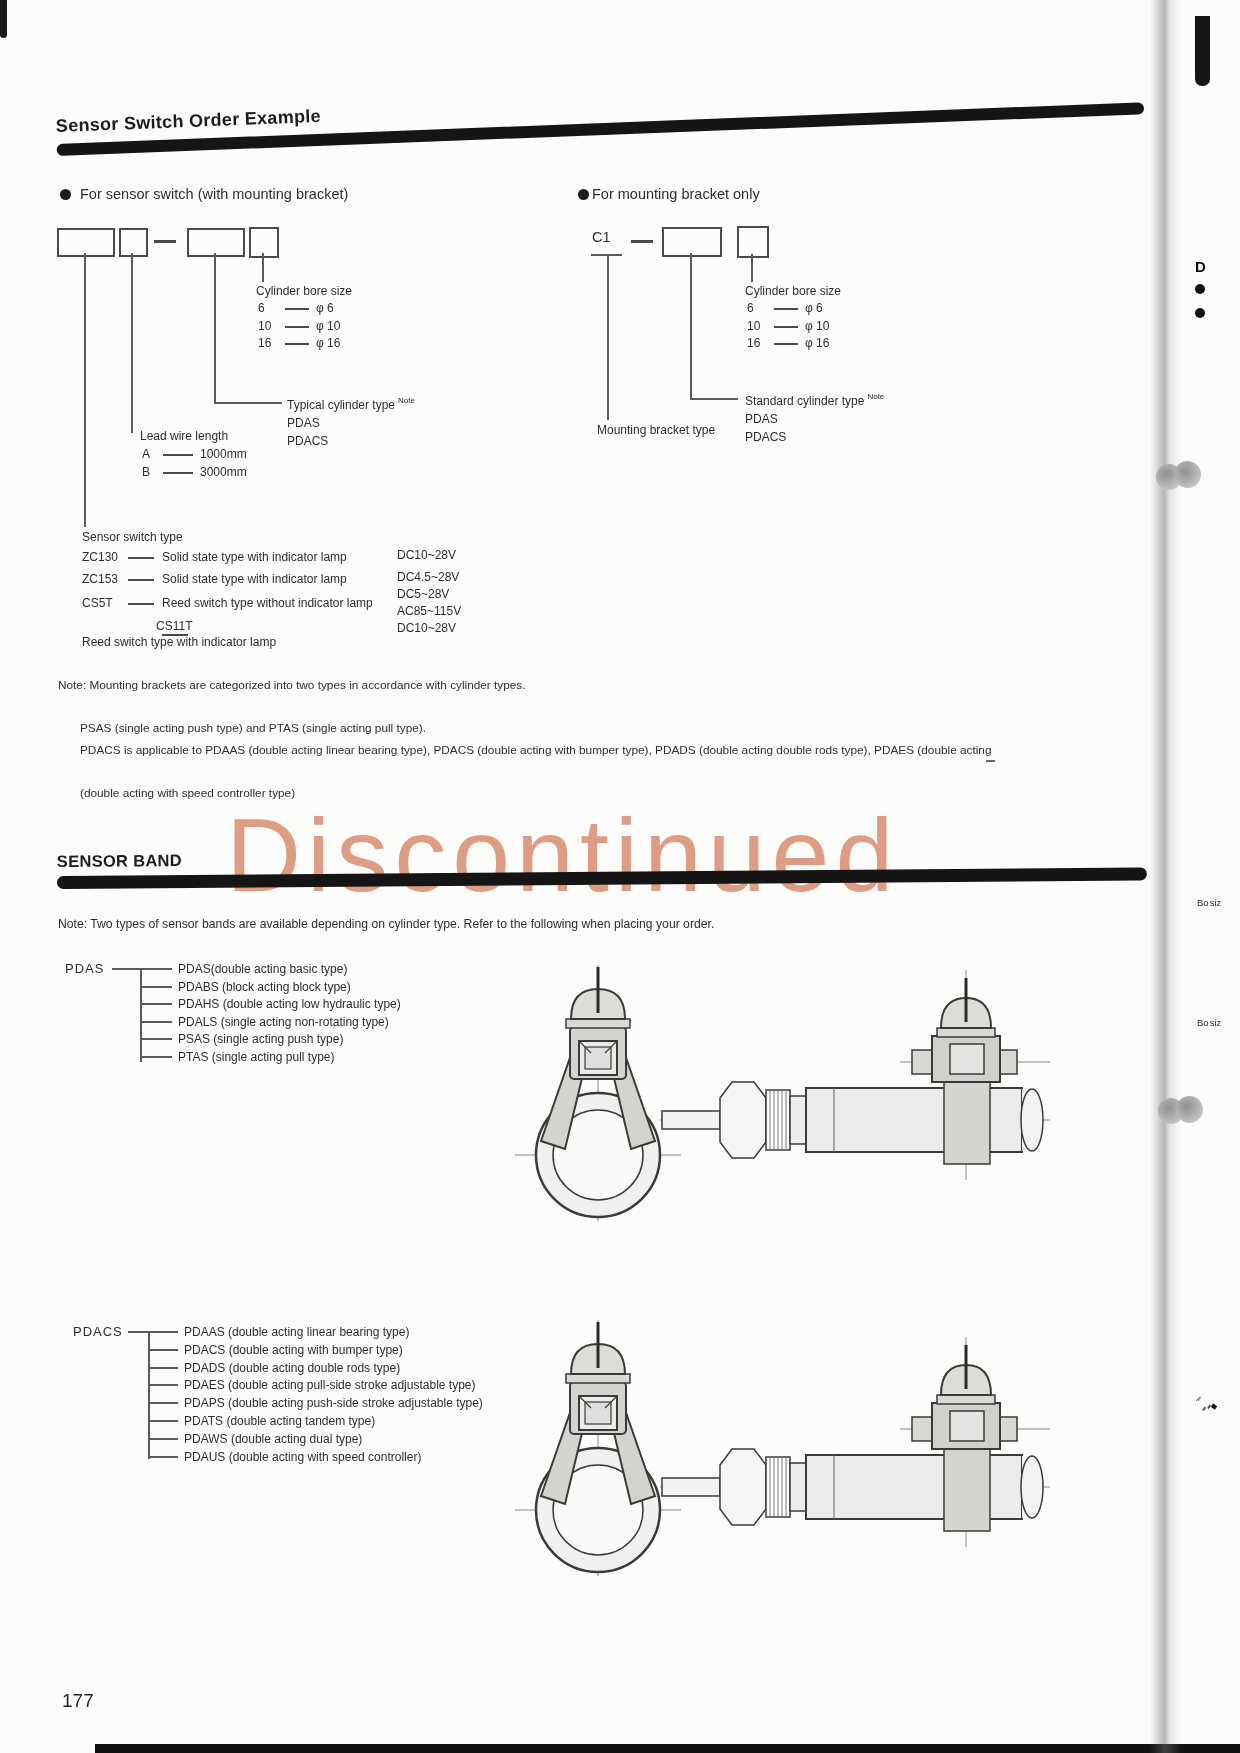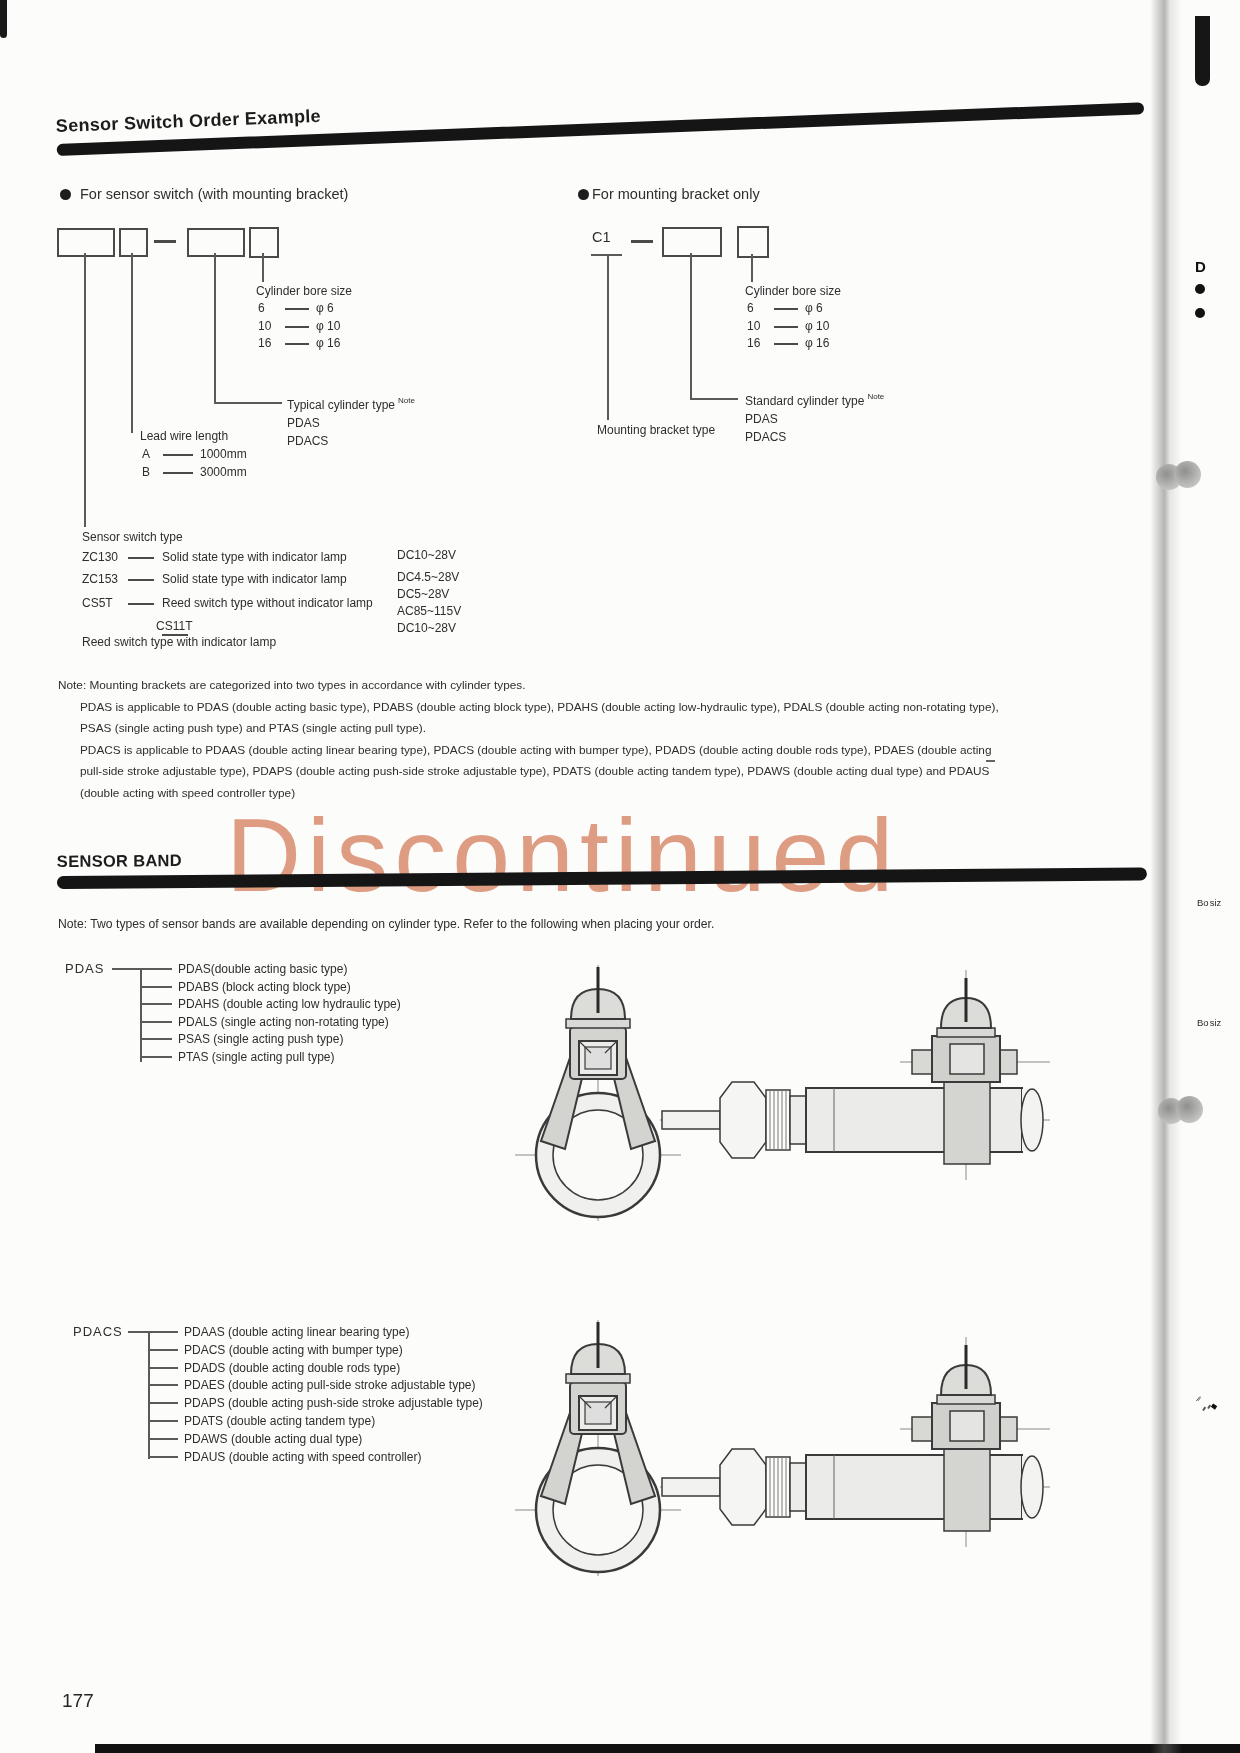--- a/index.html
+++ b/index.html
@@ -155,24 +155,22 @@
 
   <div class="abs lbl" style="left:745px;top:392px;">
     <span>Standard cylinder type</span><span class="sup">Note</span>
   </div>
   <div class="abs lbl" style="left:745px;top:413px;">PDAS</div>
   <div class="abs lbl" style="left:745px;top:431px;">PDACS</div>
 
   <div class="abs lbl" style="left:597px;top:424px;">Mounting bracket type</div>
 
   <div class="abs small" style="left:58px;top:678px;">Note: Mounting brackets are categorized into two types in accordance with cylinder types.</div>
-  <div class="abs small" style="left:80px;top:700px;">PDAS is applicable to PDAS (double acting basic type), PDABS (double acting block type), PDAHS (double acting low-hydraulic type), PDALS (double acting non-rotating type),</div>
   <div class="abs small" style="left:80px;top:721px;">PSAS (single acting push type) and PTAS (single acting pull type).</div>
   <div class="abs small" style="left:80px;top:743px;">PDACS is applicable to PDAAS (double acting linear bearing type), PDACS (double acting with bumper type), PDADS (double acting double rods type), PDAES (double acting</div>
-  <div class="abs small" style="left:80px;top:764px;">pull-side stroke adjustable type), PDAPS (double acting push-side stroke adjustable type), PDATS (double acting tandem type), PDAWS (double acting dual type) and PDAUS</div>
   <div class="abs small" style="left:80px;top:786px;">(double acting with speed controller type)</div>
   <div class="abs" style="left:986px;top:760px;width:9px;height:2px;background:#666;"></div>
 
   <div class="abs" style="left:57px;top:852px;width:1090px;transform:rotate(-0.45deg);transform-origin:0 100%;">
     <div style="font-size:16.5px;font-weight:bold;color:#1c1c1c;letter-spacing:.3px;">SENSOR BAND</div>
     <div style="margin-top:5px;height:13px;background:#151515;border-radius:7px;"></div>
   </div>
   <div class="abs" style="left:58px;top:917px;font-size:12.2px;white-space:nowrap;">Note: Two types of sensor bands are available depending on cylinder type. Refer to the following when placing your order.</div>
 
   <div class="abs" style="left:65px;top:961px;font-size:13px;letter-spacing:1px;">PDAS</div>

